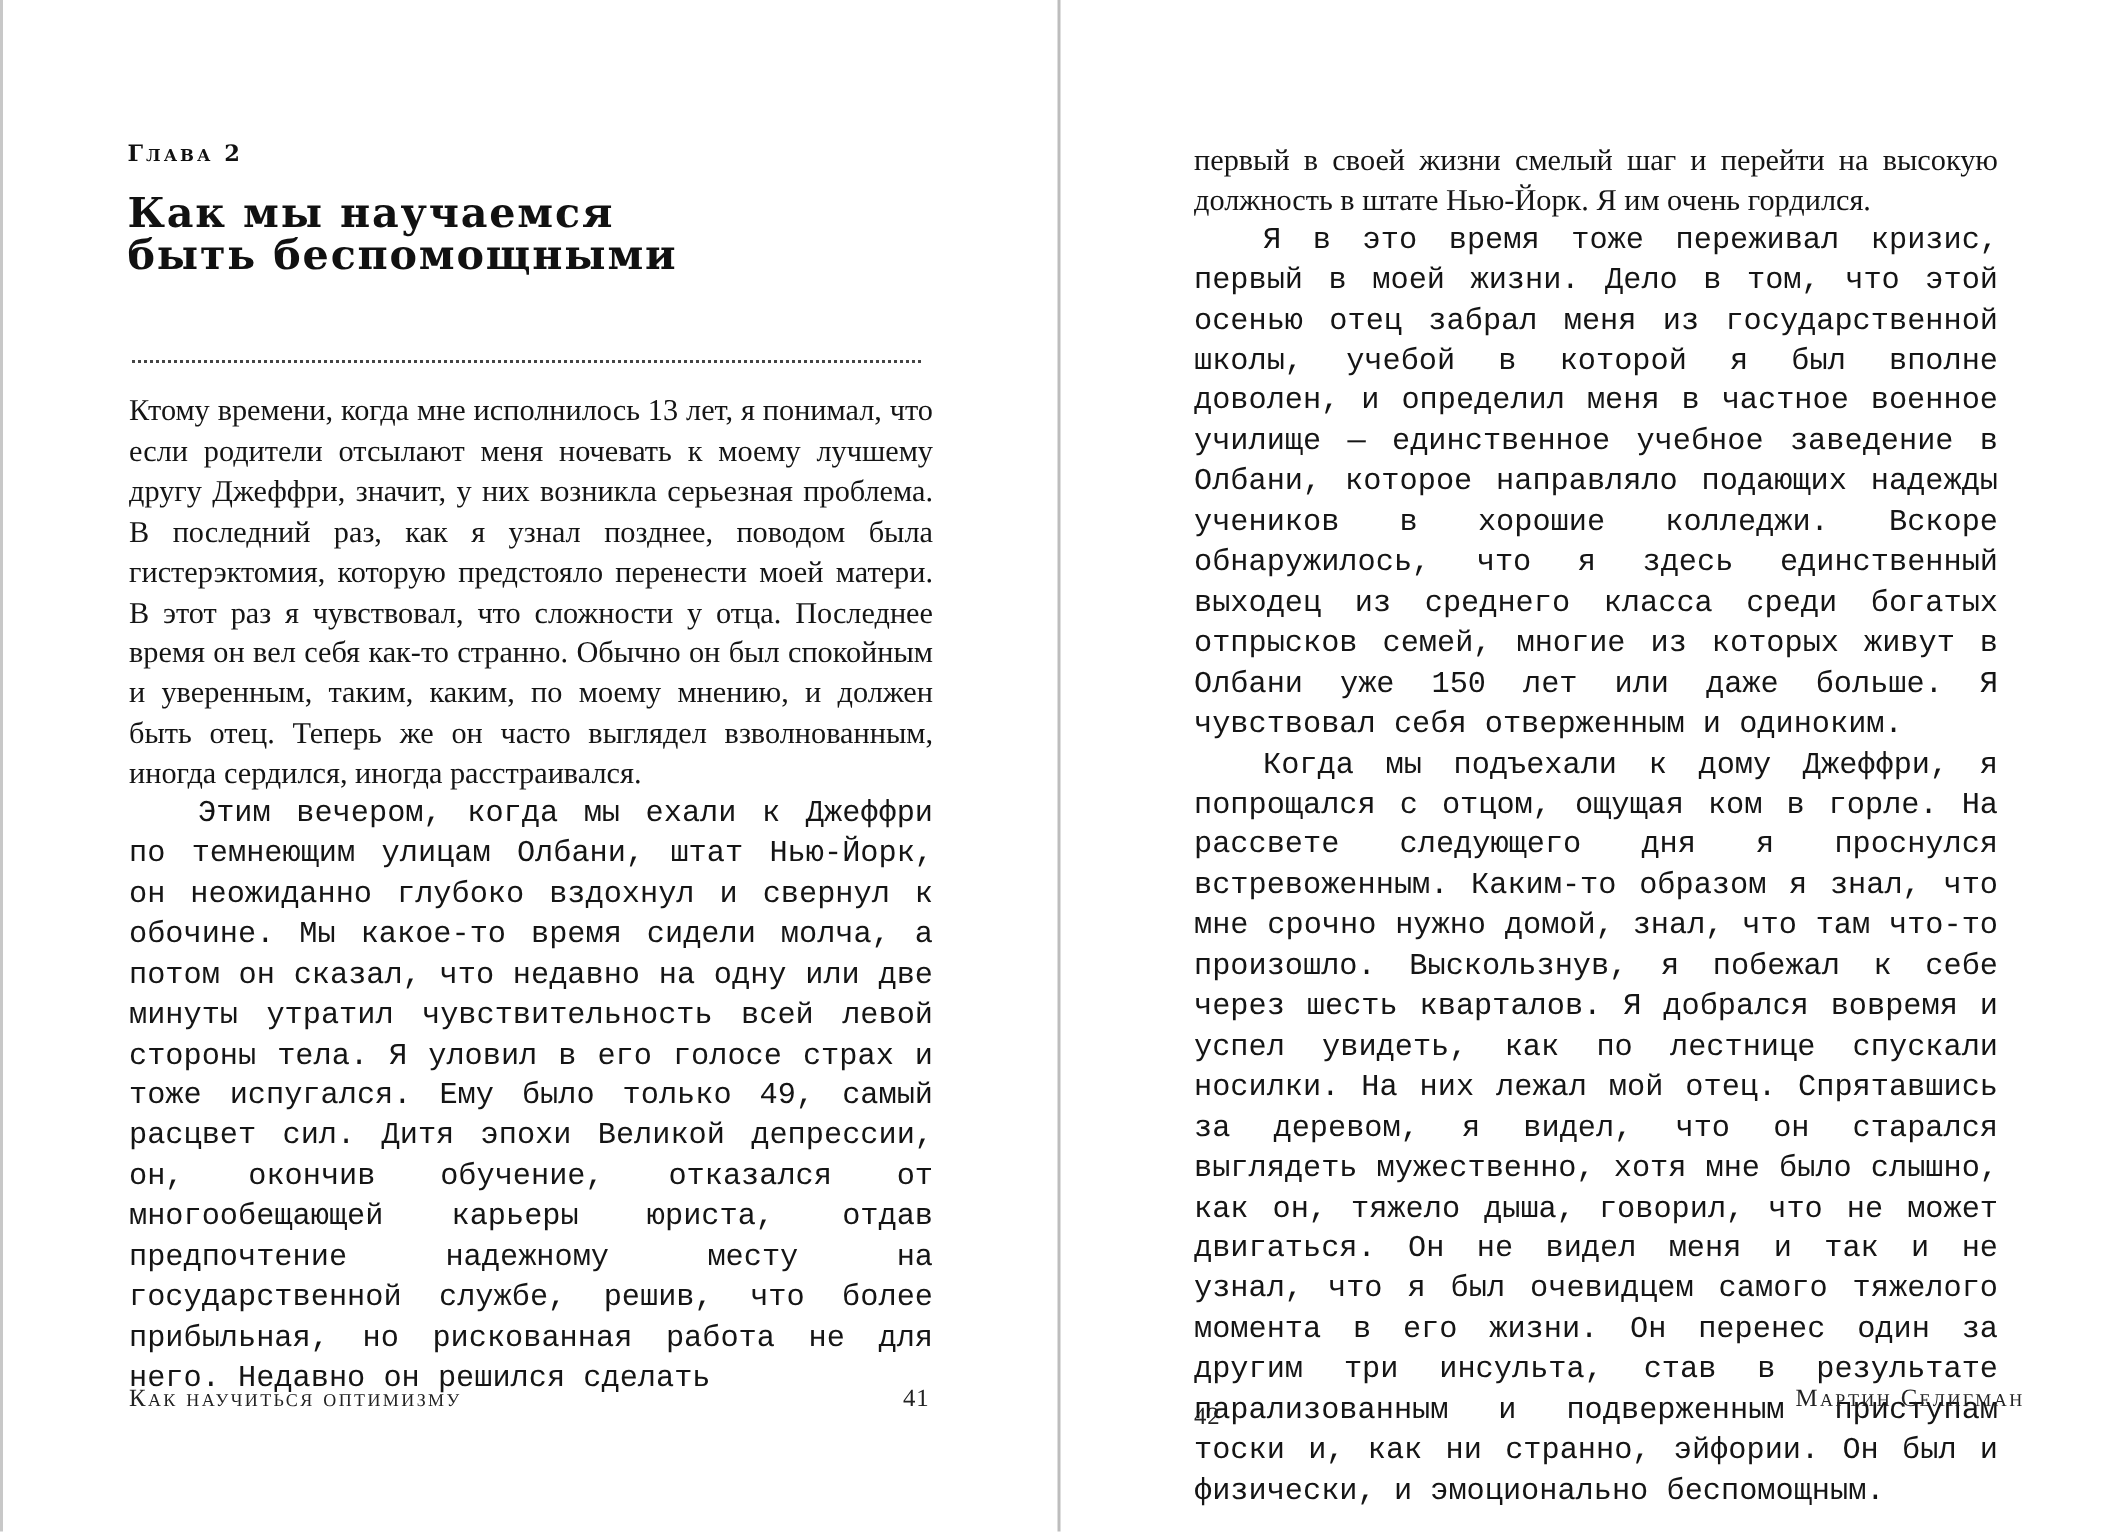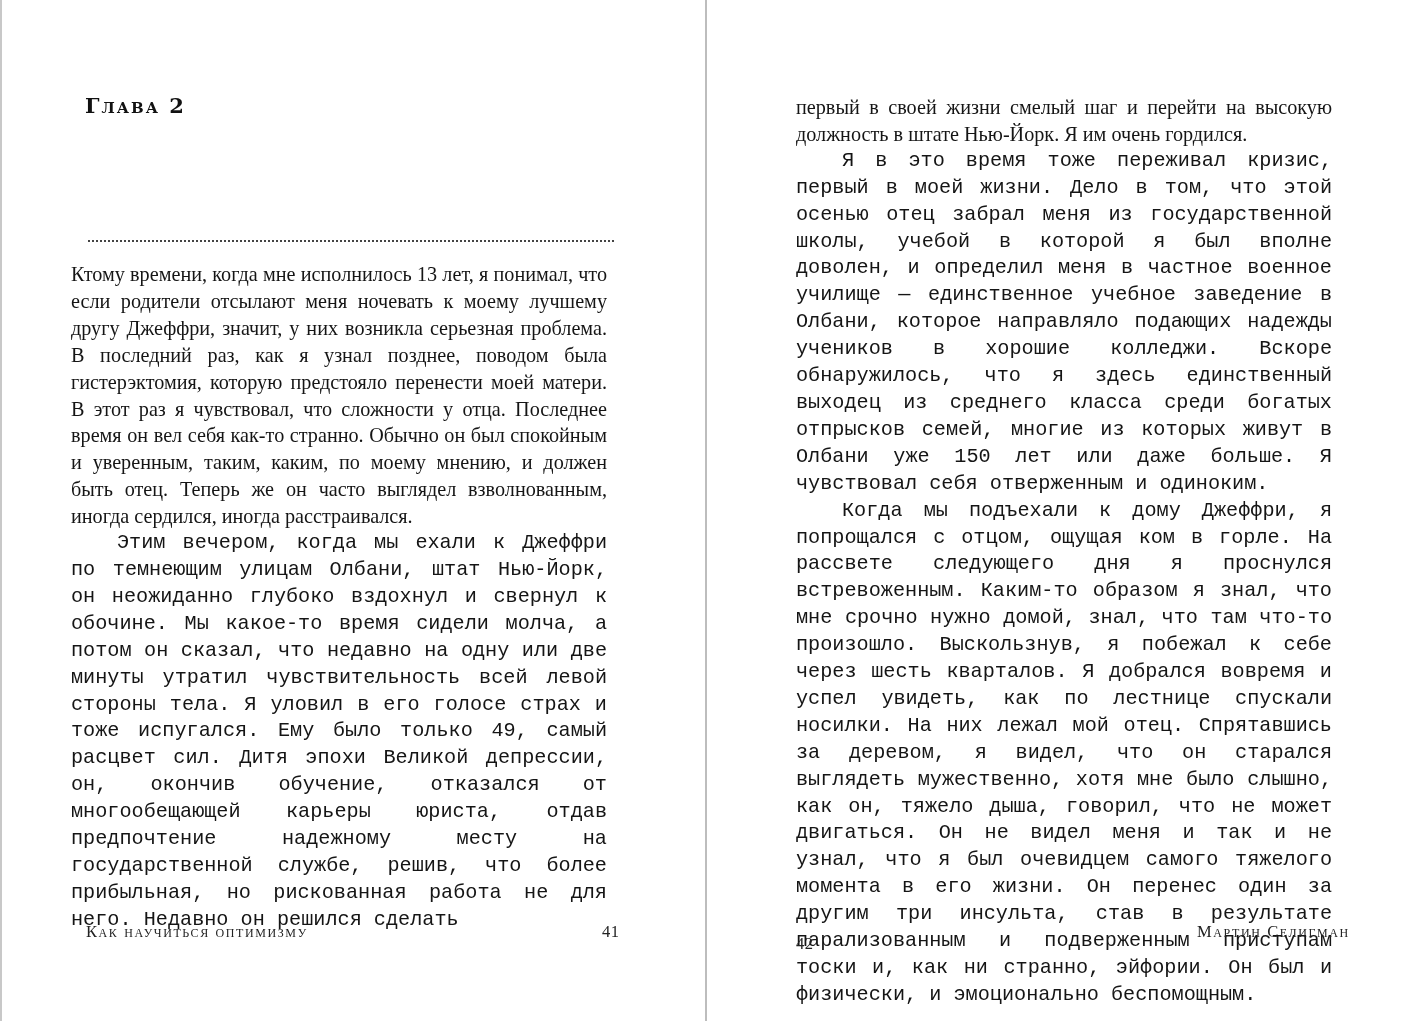--- a/index.html
+++ b/index.html
@@ -33,21 +33,21 @@
       height: 1021px;
     }
     .page-left { left: 2px; width: 703px; }
     .page-right { left: 707px; width: 703px; }
 
     .chapter-label {
       position: absolute;
       left: 83px; top: 93px;
       font-family: "DejaVu Serif", serif;
       font-weight: bold;
-      font-size: 21px;
+      font-size: 15px;
       font-variant: small-caps;
       letter-spacing: 2px;
       color: #111;
       margin: 0;
     }
     .chapter-title {
       position: absolute;
       left: 83px; top: 128px;
       margin: 0;
       font-family: "DejaVu Serif", serif;
@@ -66,21 +66,21 @@
       border-top: 2px dotted #444;
     }
     .text-block {
       position: absolute;
       width: 536px;
       font-size: 20.2px;
       line-height: 26.9px;
       text-align: justify;
       hyphens: manual;
     }
-    .text-left { left: 69px; top: 261px; }
+    .text-left { left: 84px; top: 261px; }
     .text-right { left: 89px; top: 94px; width: 536px; }
     .text-block p {
       margin: 0;
       text-align: justify;
     }
     .text-block p.indent { text-indent: 46px; font-family: Liberation Mono, monospace; }
     .footer {
       position: absolute;
       top: 922px;
       font-size: 16.5px;
@@ -93,20 +93,24 @@
     .footer-num-right { left: 89px; font-variant: normal; letter-spacing: 0.5px; margin-top: 12px; }
     .footer-author-right { left: 446px; margin-left: 44px; }
   </style>
 </head>
 <body>
 
 <div class="left-edge"></div>
 
 <div class="page page-left">
   <h2 class="chapter-label">Глава 2</h2>
+  <h1 class="chapter-title">
+    <span>Как мы научаемся</span>
+    <span>быть беспомощными</span>
+  </h1>
   <div class="dotted-rule"></div>
 
   <div class="text-block text-left">
     <p>Ктому времени, когда мне исполнилось 13 лет, я понимал, что если родители отсылают меня ночевать к моему лучшему другу Джеффри, значит, у них возникла серьезная проблема. В последний раз, как я узнал позднее, поводом была гистерэктомия, которую предстояло перенести моей матери. В этот раз я чувствовал, что сложности у отца. Последнее время он вел себя как-то странно. Обычно он был спокойным и уверенным, таким, каким, по моему мнению, и должен быть отец. Теперь же он часто выглядел взволнованным, иногда сердился, иногда расстраивался.</p>
     <p class="indent">Этим вечером, когда мы ехали к Джеффри по темнеющим улицам Олбани, штат Нью-Йорк, он неожиданно глубоко вздохнул и свернул к обочине. Мы какое-то время сидели молча, а потом он сказал, что недавно на одну или две минуты утратил чувствительность всей левой стороны тела. Я уловил в его голосе страх и тоже испугался. Ему было только 49, самый расцвет сил. Дитя эпохи Великой депрессии, он, окончив обучение, отказался от многообещающей карьеры юриста, отдав предпочтение надежному месту на государственной службе, решив, что более прибыльная, но рискованная работа не для него. Недавно он решился сделать</p>
   </div>
 
   <div class="footer footer-title-left">Как научиться оптимизму</div>
   <div class="footer footer-num-left">41</div>
 </div>

